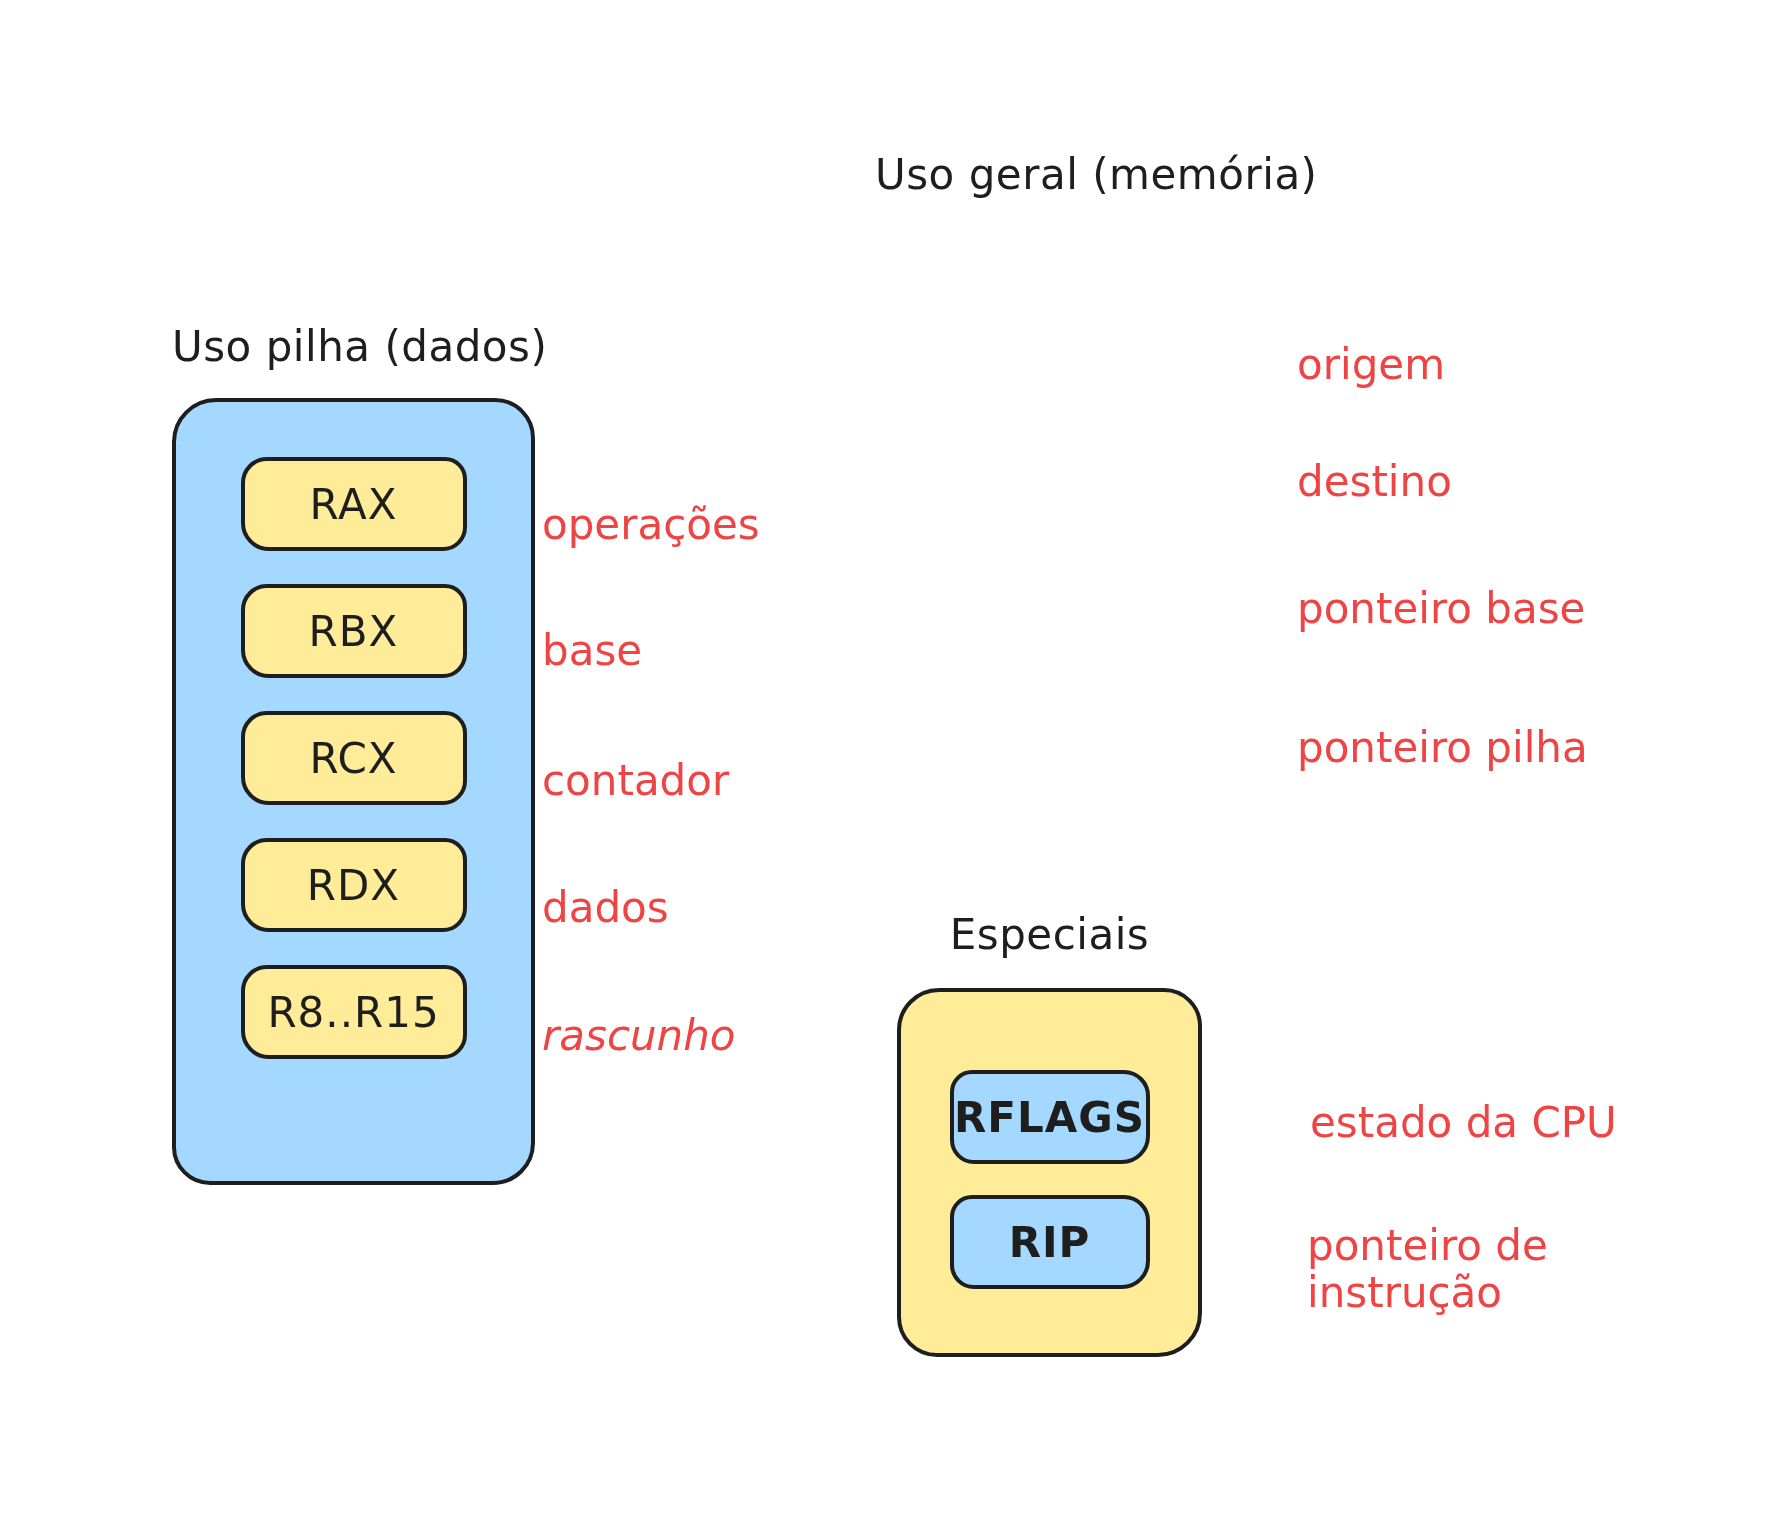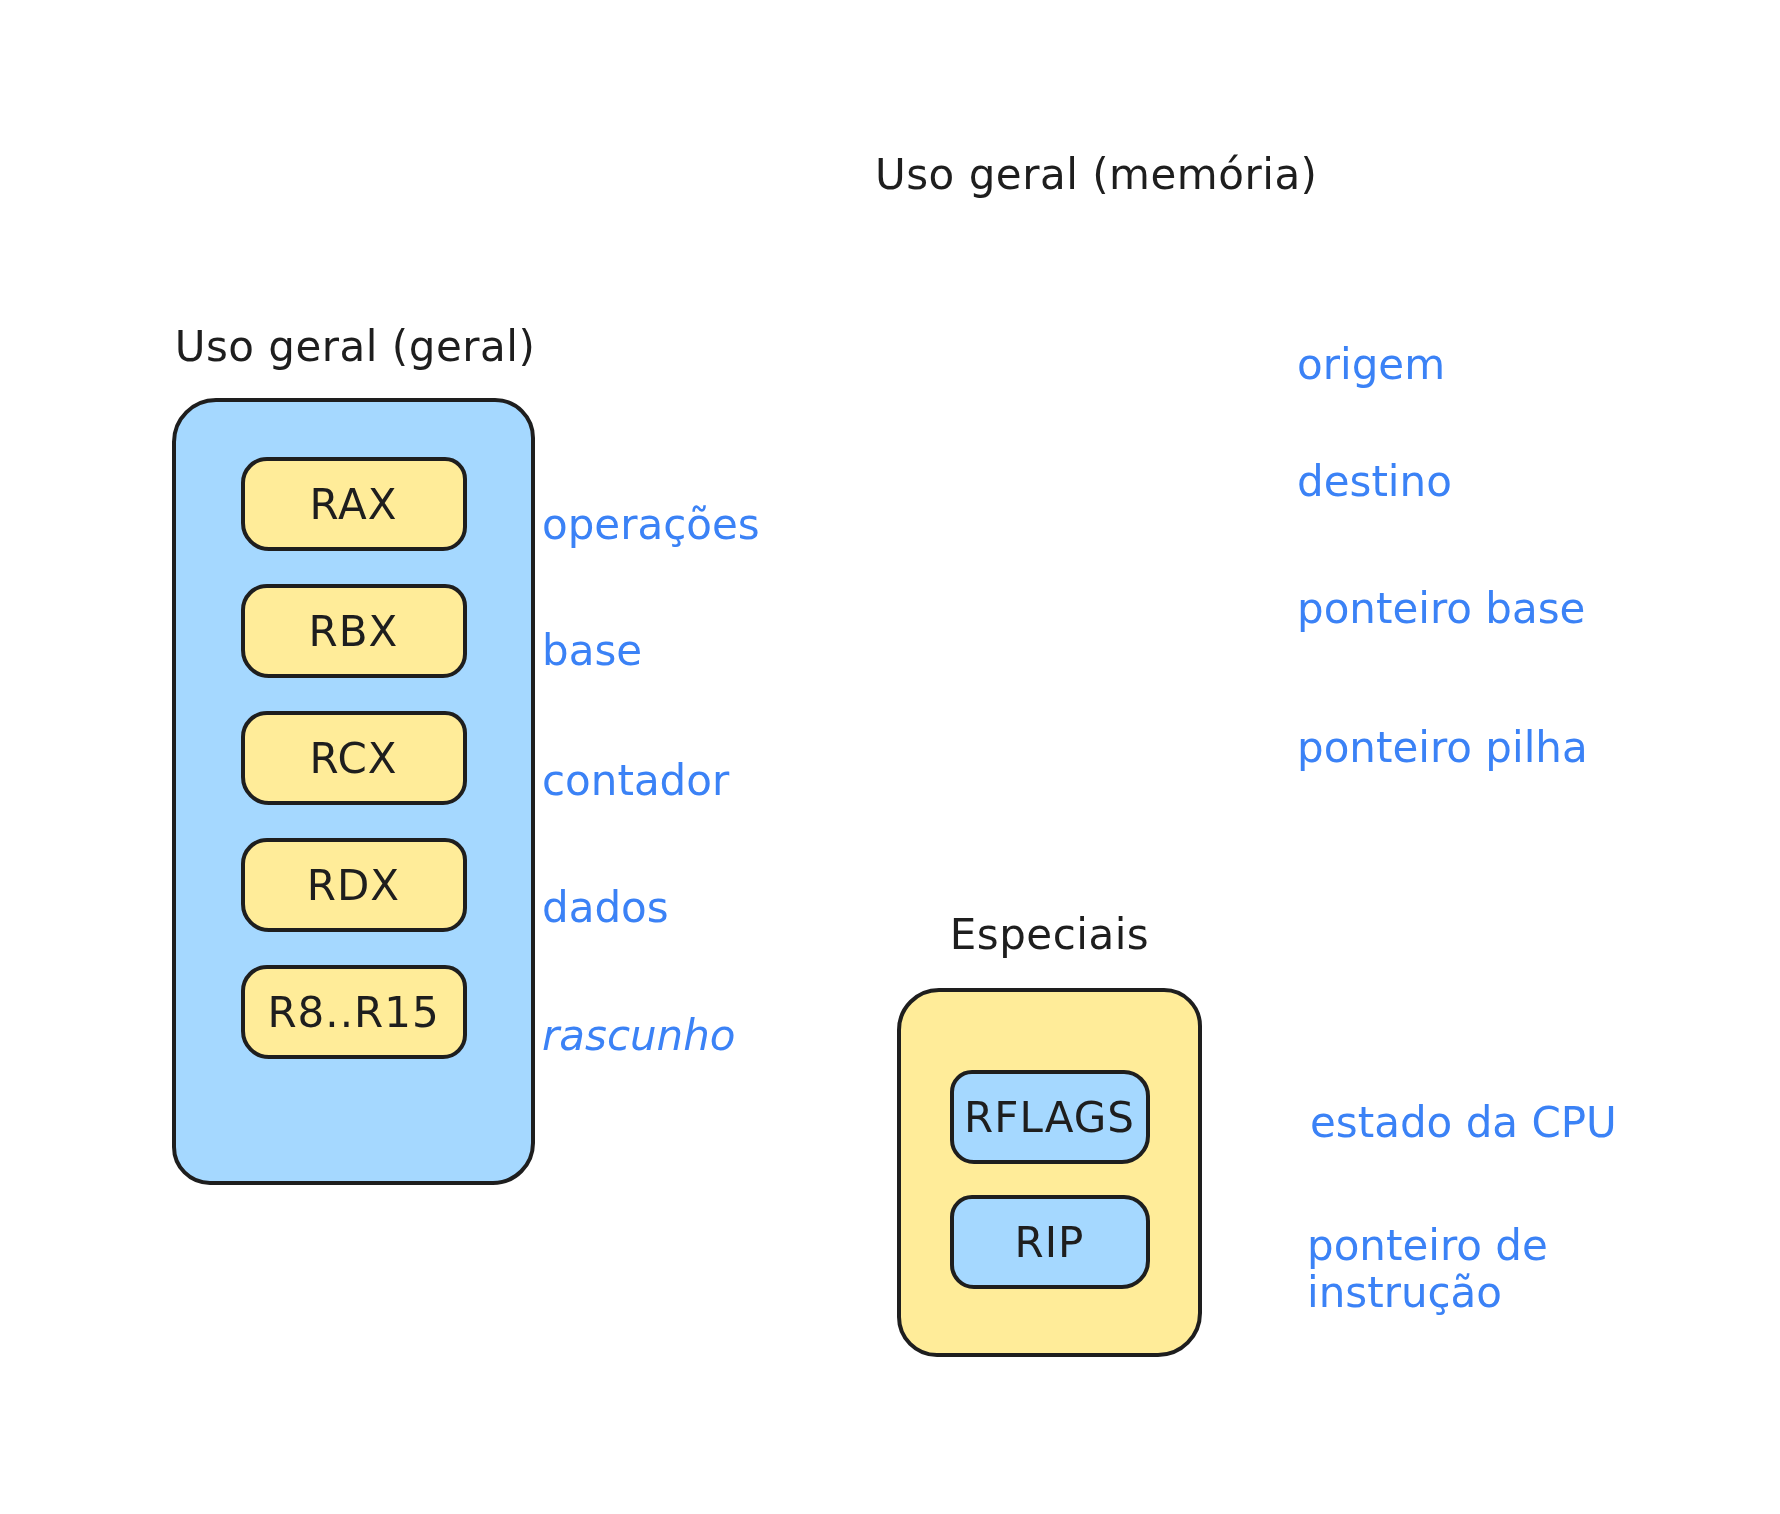--- a/index.html
+++ b/index.html
@@ -23,60 +23,60 @@
   .container{
     position:absolute;
     border:4px solid #1e1e1e;
     box-sizing:border-box;
     display:flex;
     flex-direction:column;
     align-items:center;
   }
   .container.blue  {background:#a5d8ff;border-radius:44px 40px 42px 38px;}
   .container.green {background:#b2f2bb;border-radius:40px 44px 38px 42px;}
-  .container.yellow{background:#ffec99;border-radius:42px 38px 44px 40px;}
+  .container.yellow{background:#ffec99;border-radius:42px 38px 44px 40px;font-weight:bold;}
   .reg-box{
     border:4px solid #1e1e1e;
     box-sizing:border-box;
     display:flex;
     align-items:center;
     justify-content:center;
     font-size:42px;
     letter-spacing:1px;
     color:#1e1e1e;
     flex:0 0 auto;
   }
   .reg-box.yellow{background:#ffec99;border-radius:26px 22px 24px 28px;}
   .reg-box.pink  {background:#ffc9c9;border-radius:24px 28px 22px 26px;}
   .reg-box.blue  {background:#a5d8ff;border-radius:22px 26px 28px 24px;}
   .reg-label{
     position:absolute;
     font-size:42px;
     line-height:47px;
-    color:#3b82f6;
+    color:#ef4444;
     transform:translateY(-50%);
     white-space:nowrap;
   }
   .reg-label.wrap{white-space:normal;width:290px;}
   
   #g1-cont{left:172px;top:398px;width:363px;height:787px;padding-top:55px;gap:33px;}
   #g1-cont .reg-box{width:226px;height:94px;}
   
   #g2-cont{left:890px;top:227px;width:302px;height:613px;padding-top:76px;gap:32px;}
   #g2-cont .reg-box{width:192px;height:95px;}
   
   #g3-cont{left:897px;top:988px;width:305px;height:369px;padding-top:78px;gap:31px;}
   #g3-cont .reg-box{width:200px;height:94px;}
 </style>
 </head>
 <body>
 
 <div class="canvas">
 
-  <div class="group-title" style="left:172px;top:318px;width:366px;">Uso geral (geral)</div>
+  <div class="group-title" style="left:172px;top:318px;width:366px;">Uso pilha (dados)</div>
 
   <div class="container blue" id="g1-cont">
     <div class="reg-box yellow">RAX</div>
     <div class="reg-box yellow">RBX</div>
     <div class="reg-box yellow">RCX</div>
     <div class="reg-box yellow">RDX</div>
     <div class="reg-box yellow">R8..R15</div>
   </div>
 
   <div class="reg-label" style="left:542px;top:524px;">operações</div>

